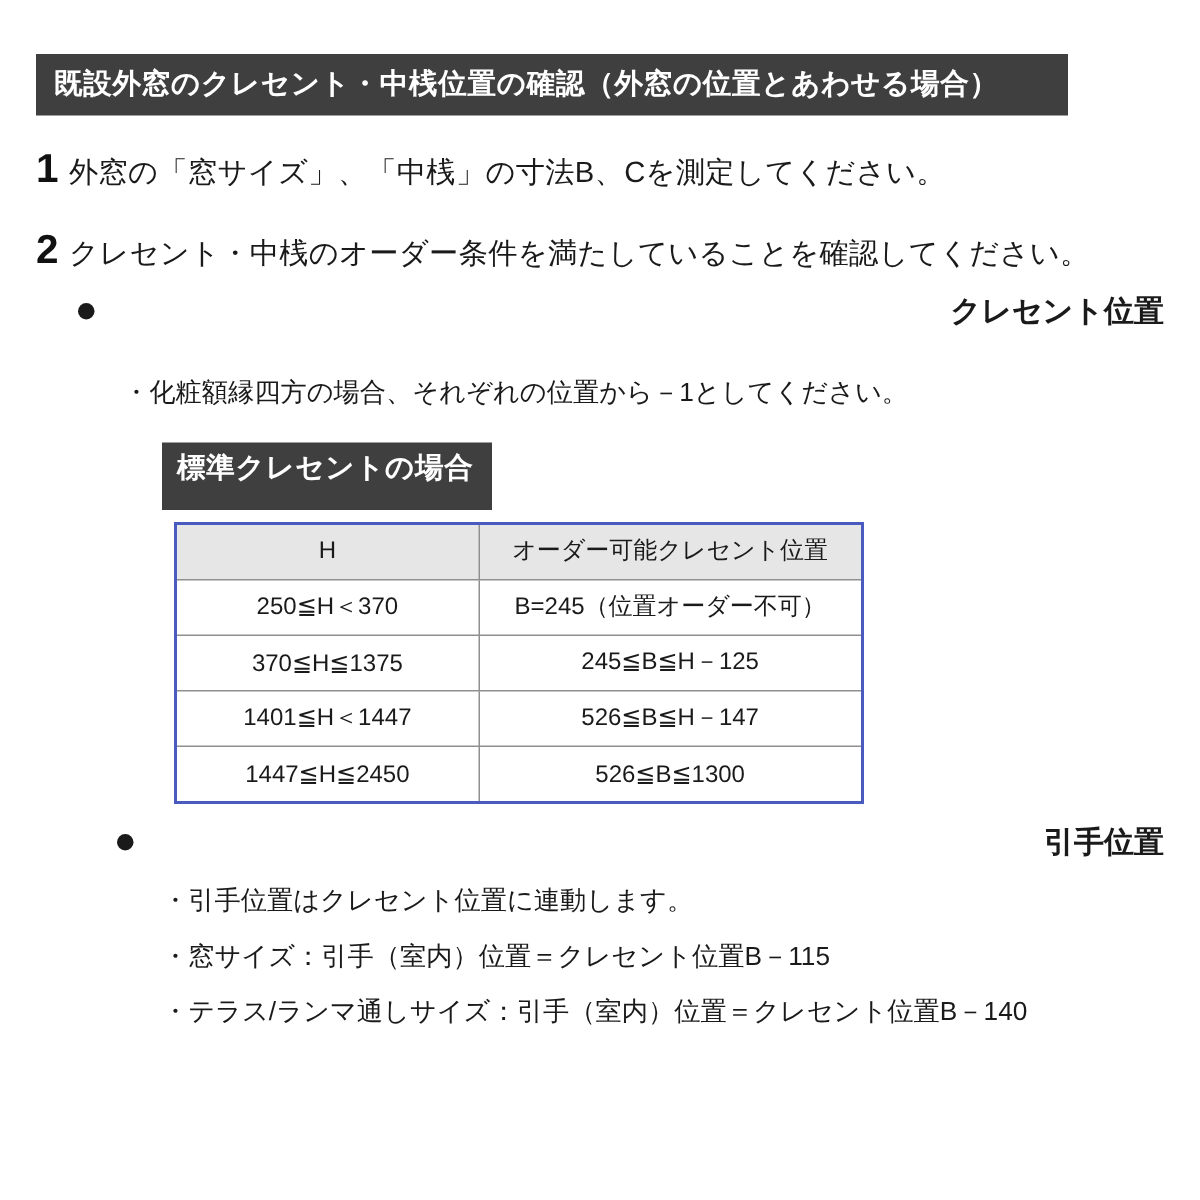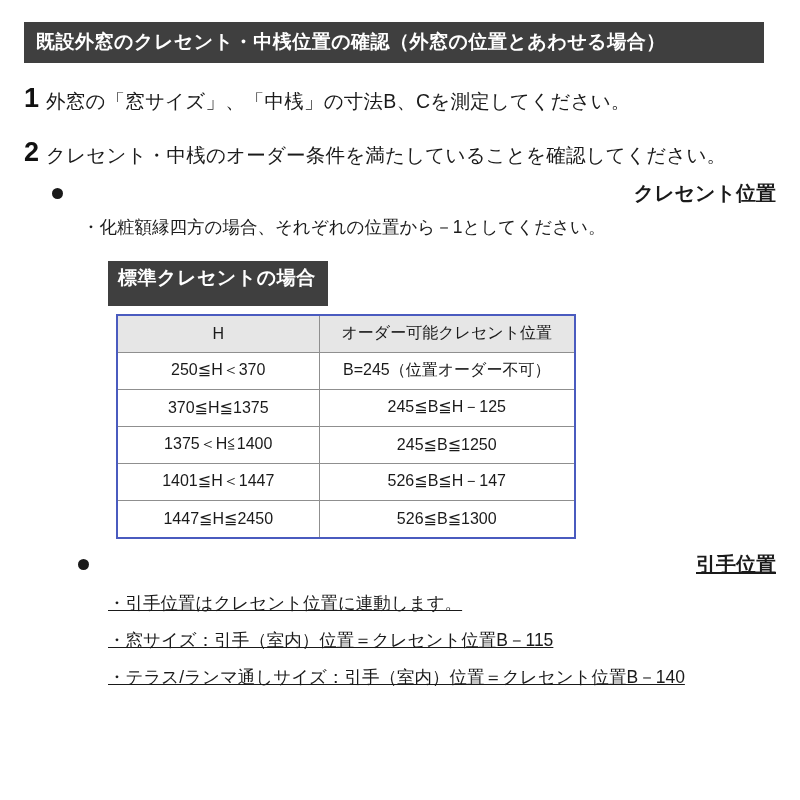--- a/index.html
+++ b/index.html
@@ -24,22 +24,23 @@
 
   
   .header-band {
     background: #3f3f3f;
     color: #ffffff;
     font-size: 19px;
     font-weight: bold;
     letter-spacing: 0.5px;
     padding: 7px 10px 8px 12px;
     box-sizing: border-box;
-    width: 740px;
+    width: 688px;
     white-space: nowrap;
+    margin-top: 14px;
   }
 
   
   .step {
     display: flex;
     align-items: flex-start;
     margin-top: 22px;
   }
   .step-num {
     font-size: 27px;
@@ -73,21 +74,21 @@
     width: 11px;
     height: 11px;
     border-radius: 50%;
     background: #1a1a1a;
     margin-right: 7px;
     flex: 0 0 11px;
   }
   .bullet-lv2 {
     display: flex;
     align-items: flex-start;
-    margin-top: 8px;
+    margin-top: 28px;
     margin-left: 58px;
     font-size: 17.5px;
   }
 
   
   .subhead-wrap {
     margin-top: 22px;
     margin-left: 84px;
   }
   .subhead {
@@ -125,21 +126,20 @@
   }
   table.crescent thead th {
     background: #e6e6e6;
     font-weight: normal;
   }
   table.crescent col.c1 { width: 202px; }
   table.crescent col.c2 { width: 256px; }
 
   
   .lower {
-    text-decoration: underline;
   }
   .lower .bullet-lv1 {
     margin-left: 54px;
   }
   .lower .bullet-lv2 {
     margin-left: 84px;
     margin-top: 13px;
     text-align: right;
   }
 </style>
@@ -188,24 +188,20 @@
       <tbody>
         <tr>
           <td>250≦H＜370</td>
           <td>B=245（位置オーダー不可）</td>
         </tr>
         <tr>
           <td>370≦H≦1375</td>
           <td>245≦B≦H－125</td>
         </tr>
         <tr>
-          <td>1375＜H≦1400</td>
-          <td>245≦B≦1250</td>
-        </tr>
-        <tr>
           <td>1401≦H＜1447</td>
           <td>526≦B≦H－147</td>
         </tr>
         <tr>
           <td>1447≦H≦2450</td>
           <td>526≦B≦1300</td>
         </tr>
       </tbody>
     </table>
   </div>

